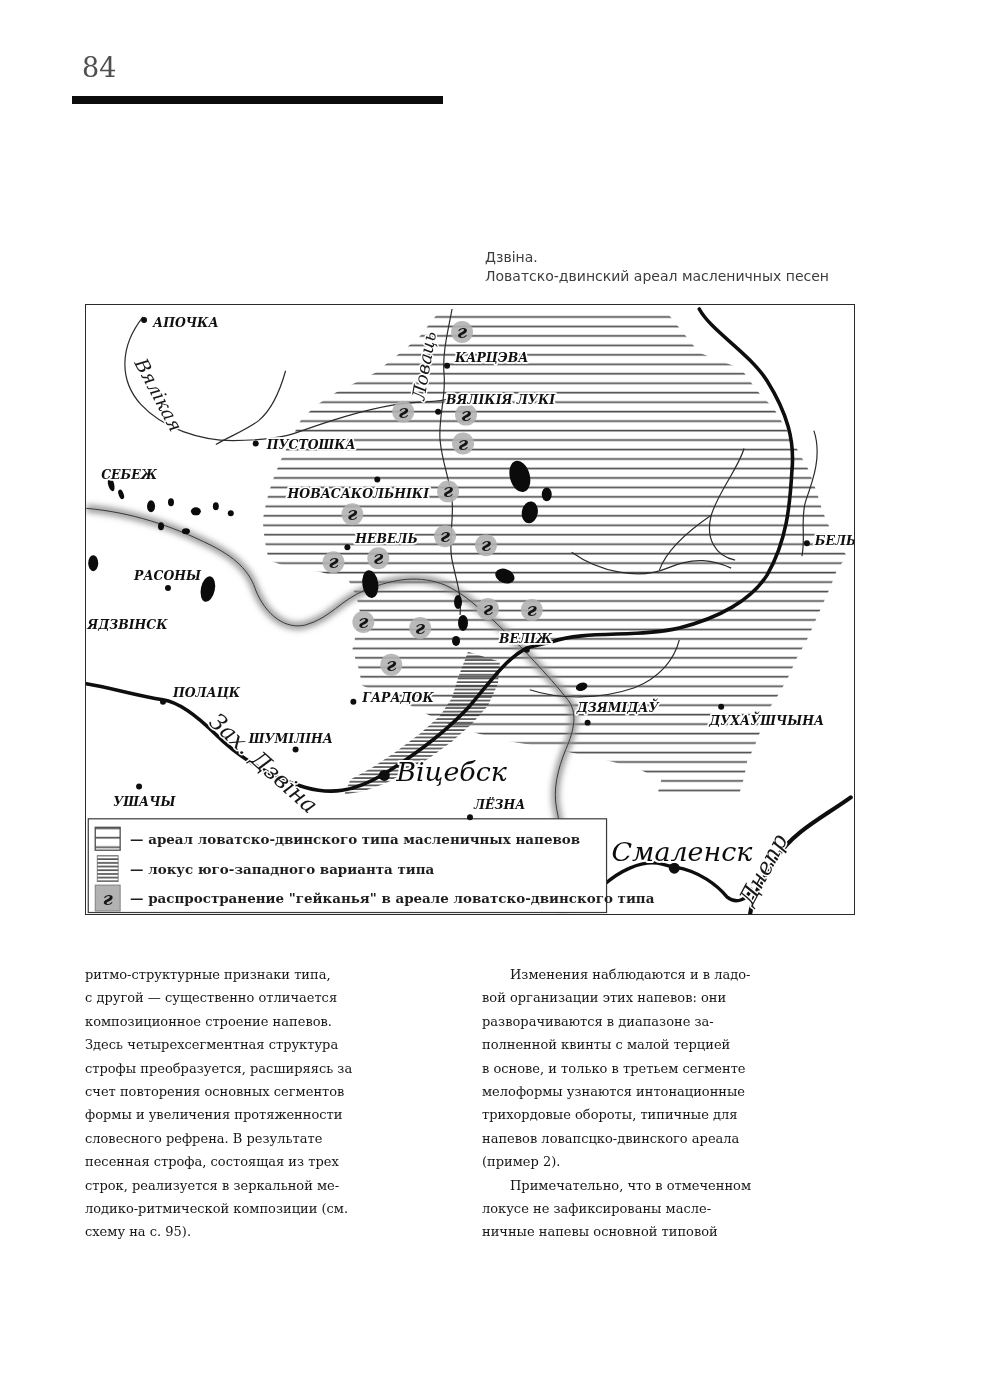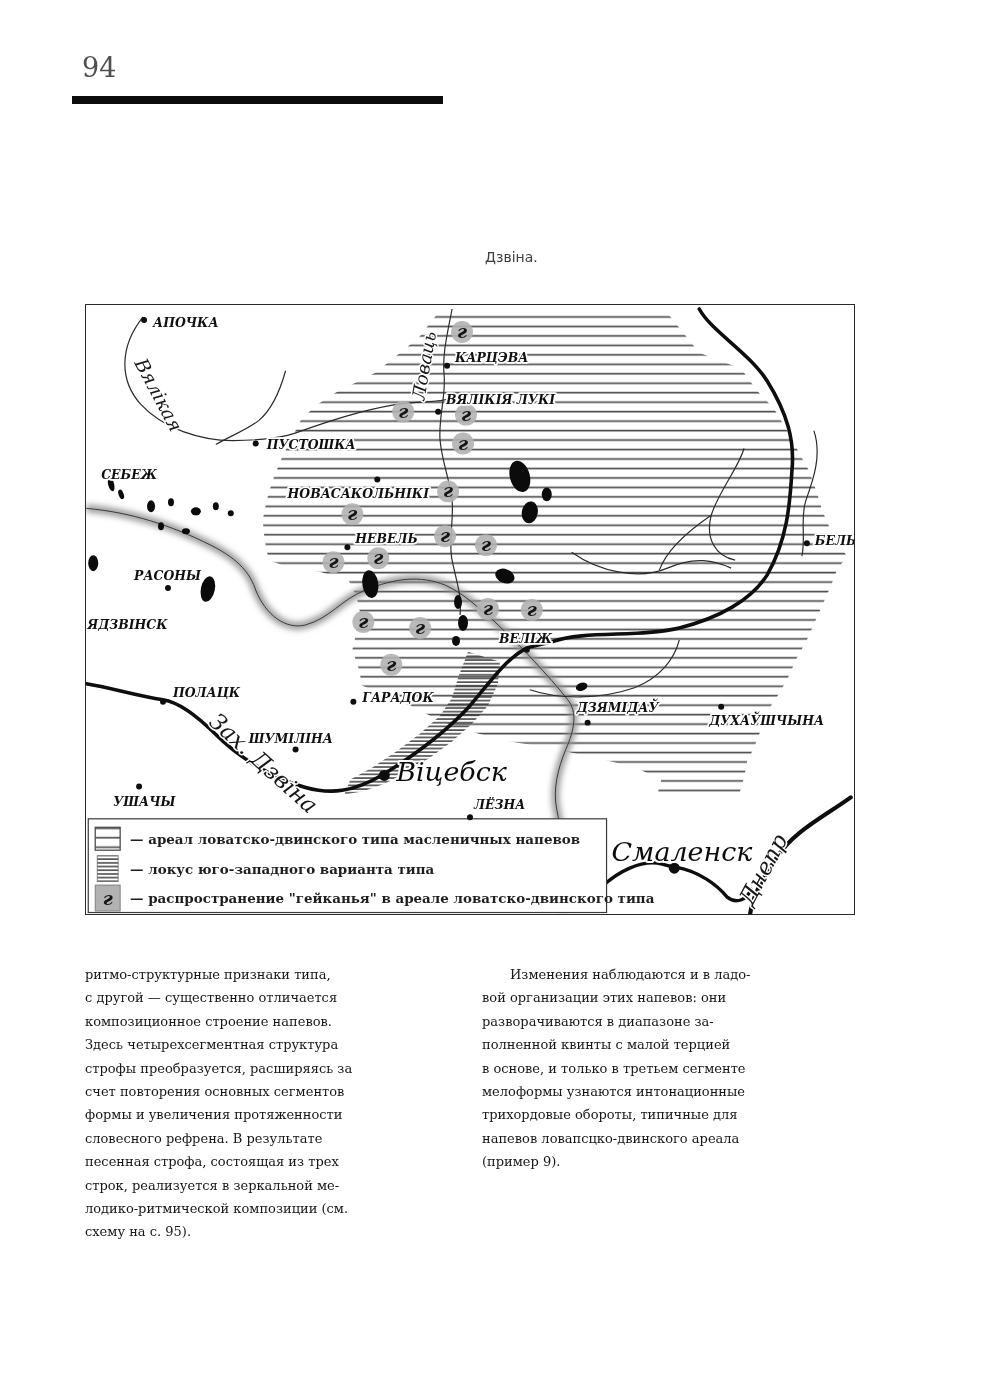--- a/index.html
+++ b/index.html
@@ -30,25 +30,26 @@
         paint-order:stroke;stroke:#ffffff;stroke-width:3px;stroke-linejoin:round;}
   .g-glyph{font-family:"DejaVu Serif",serif;font-style:italic;font-weight:bold;
         font-size:18px;fill:#141414;}
   .legend-text{font-family:"DejaVu Serif",serif;font-weight:bold;font-size:13.5px;fill:#1e1e1e;}
 </style>
 </head>
 <body>
 
 <div class="page">
 
-  <div class="page-number">94</div>
+  <div class="page-number">84</div>
   <div class="rule-bar"></div>
 
   <div class="map-caption">
     <div>Дзвіна.</div>
+    <div>Ловатско-двинский ареал масленичных песен</div>
   </div>
 
   <div class="map-frame">
     <svg id="map-svg" viewBox="0 0 770 611" xmlns="http://www.w3.org/2000/svg">
       <defs>
         <pattern id="hw" width="10" height="9.5" patternUnits="userSpaceOnUse">
           <line x1="0" y1="2.5" x2="10" y2="2.5" stroke="#4d4d4d" stroke-width="1.7"></line>
         </pattern>
         <pattern id="hd" width="10" height="3.7" patternUnits="userSpaceOnUse">
           <line x1="0" y1="1" x2="10" y2="1" stroke="#2f2f2f" stroke-width="1.4"></line>
@@ -314,16 +315,19 @@
   </div>
   <div class="body-col col-right">
     <p class="indent">Изменения наблюдаются и в ладо-
 вой организации этих напевов: они
 разворачиваются в диапазоне за-
 полненной квинты с малой терцией
 в основе, и только в третьем сегменте
 мелоформы узнаются интонационные
 трихордовые обороты, типичные для
 напевов ловапсцко-двинского ареала
-(пример 9).</p>
+(пример 2).</p>
+    <p class="indent">Примечательно, что в отмеченном
+локусе не зафиксированы масле-
+ничные напевы основной типовой</p>
   </div>
 
 </div>
 
 </body></html>

